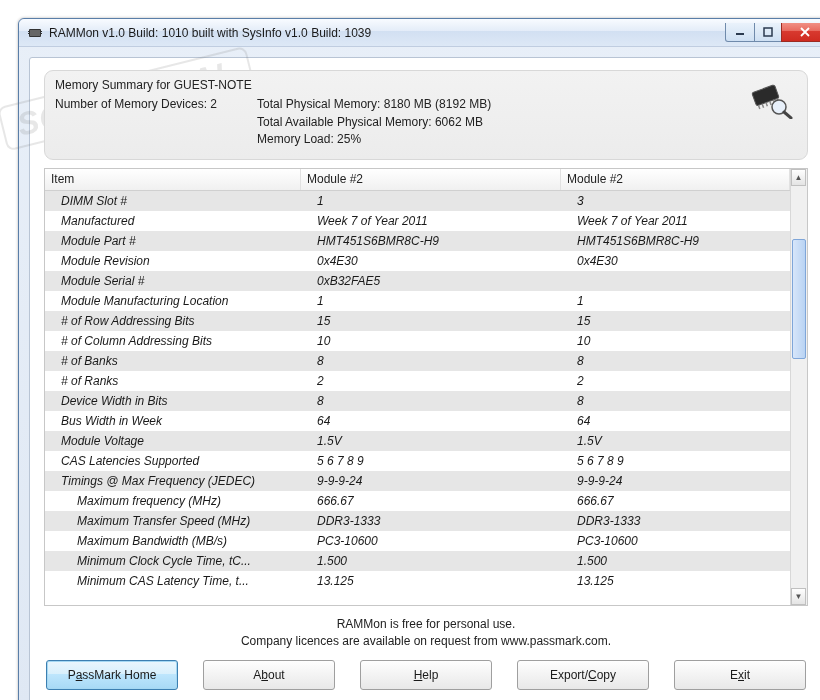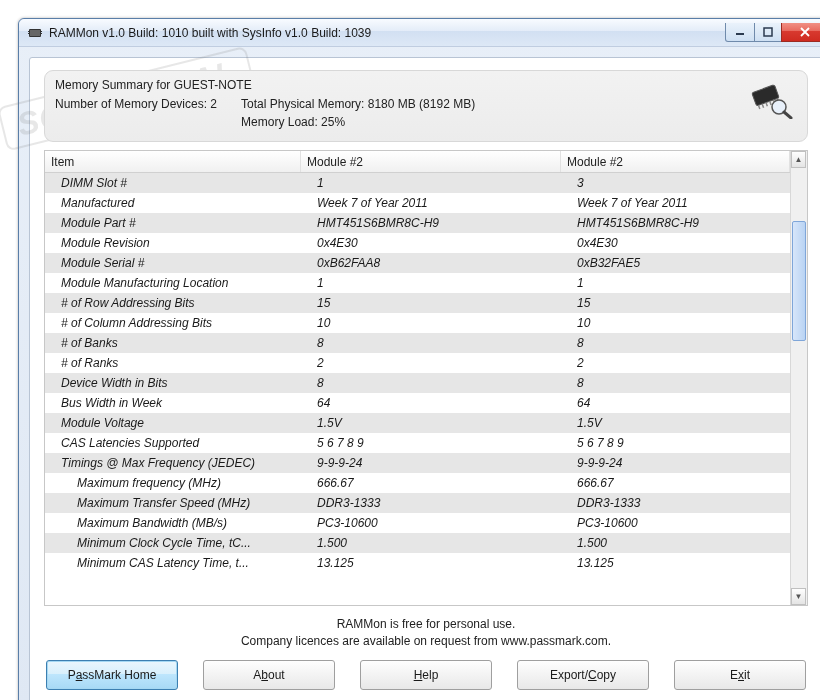--- a/index.html
+++ b/index.html
@@ -83,21 +83,21 @@
     border: 1px solid #d8d8d8;
     border-radius: 9px;
     padding: 6px 10px 10px 10px;
     position: relative;
     color: #222;
     line-height: 1.45;
     margin-bottom: 8px;
   }
   .summary .grid {
     display: flex;
-    gap: 24px;
+    gap: 40px;
   }
   .summary .chip-icon {
     position: absolute;
     right: 14px; top: 8px;
   }
   .listwrap {
     flex: 1;
     border: 1px solid #c7c7c7;
     position: relative;
     display: flex;
@@ -259,20 +259,21 @@
         <div class="big">SOFTPORTAL</div>
         <div class="small">www.softportal.com</div>
       </div>
 
       <div class="summary">
         <div style="margin-bottom:2px;">Memory Summary for GUEST-NOTE</div>
         <div class="grid">
           <div>Number of Memory Devices: 2</div>
           <div>
             <div>Total Physical Memory: 8180 MB (8192 MB)</div>
+            <div>Total Available Physical Memory: 6062 MB</div>
             <div>Memory Load: 25%</div>
           </div>
         </div>
         <div class="chip-icon">
           <svg width="46" height="40" viewBox="0 0 46 40">
             <g transform="rotate(-20 23 20)">
               <rect x="8" y="8" width="24" height="14" rx="2" fill="#2a2a2a"></rect>
               <rect x="8" y="8" width="24" height="14" rx="2" fill="none" stroke="#555"></rect>
               <line x1="10" y1="22" x2="10" y2="26" stroke="#888" stroke-width="1.5"></line>
               <line x1="14" y1="22" x2="14" y2="26" stroke="#888" stroke-width="1.5"></line>
@@ -310,21 +311,20 @@
                 <div class="col-m1">HMT451S6BMR8C-H9</div>
                 <div class="col-m2">HMT451S6BMR8C-H9</div>
               </div>
               <div class="row">
                 <div class="col-item">Module Revision</div>
                 <div class="col-m1">0x4E30</div>
                 <div class="col-m2">0x4E30</div>
               </div>
               <div class="row">
                 <div class="col-item">Module Serial #</div>
-                <div class="col-m1">0xB62FAA8</div>
                 <div class="col-m2">0xB32FAE5</div>
               </div>
               <div class="row">
                 <div class="col-item">Module Manufacturing Location</div>
                 <div class="col-m1">1</div>
                 <div class="col-m2">1</div>
               </div>
               <div class="row">
                 <div class="col-item"># of Row Addressing Bits</div>
                 <div class="col-m1">15</div>

